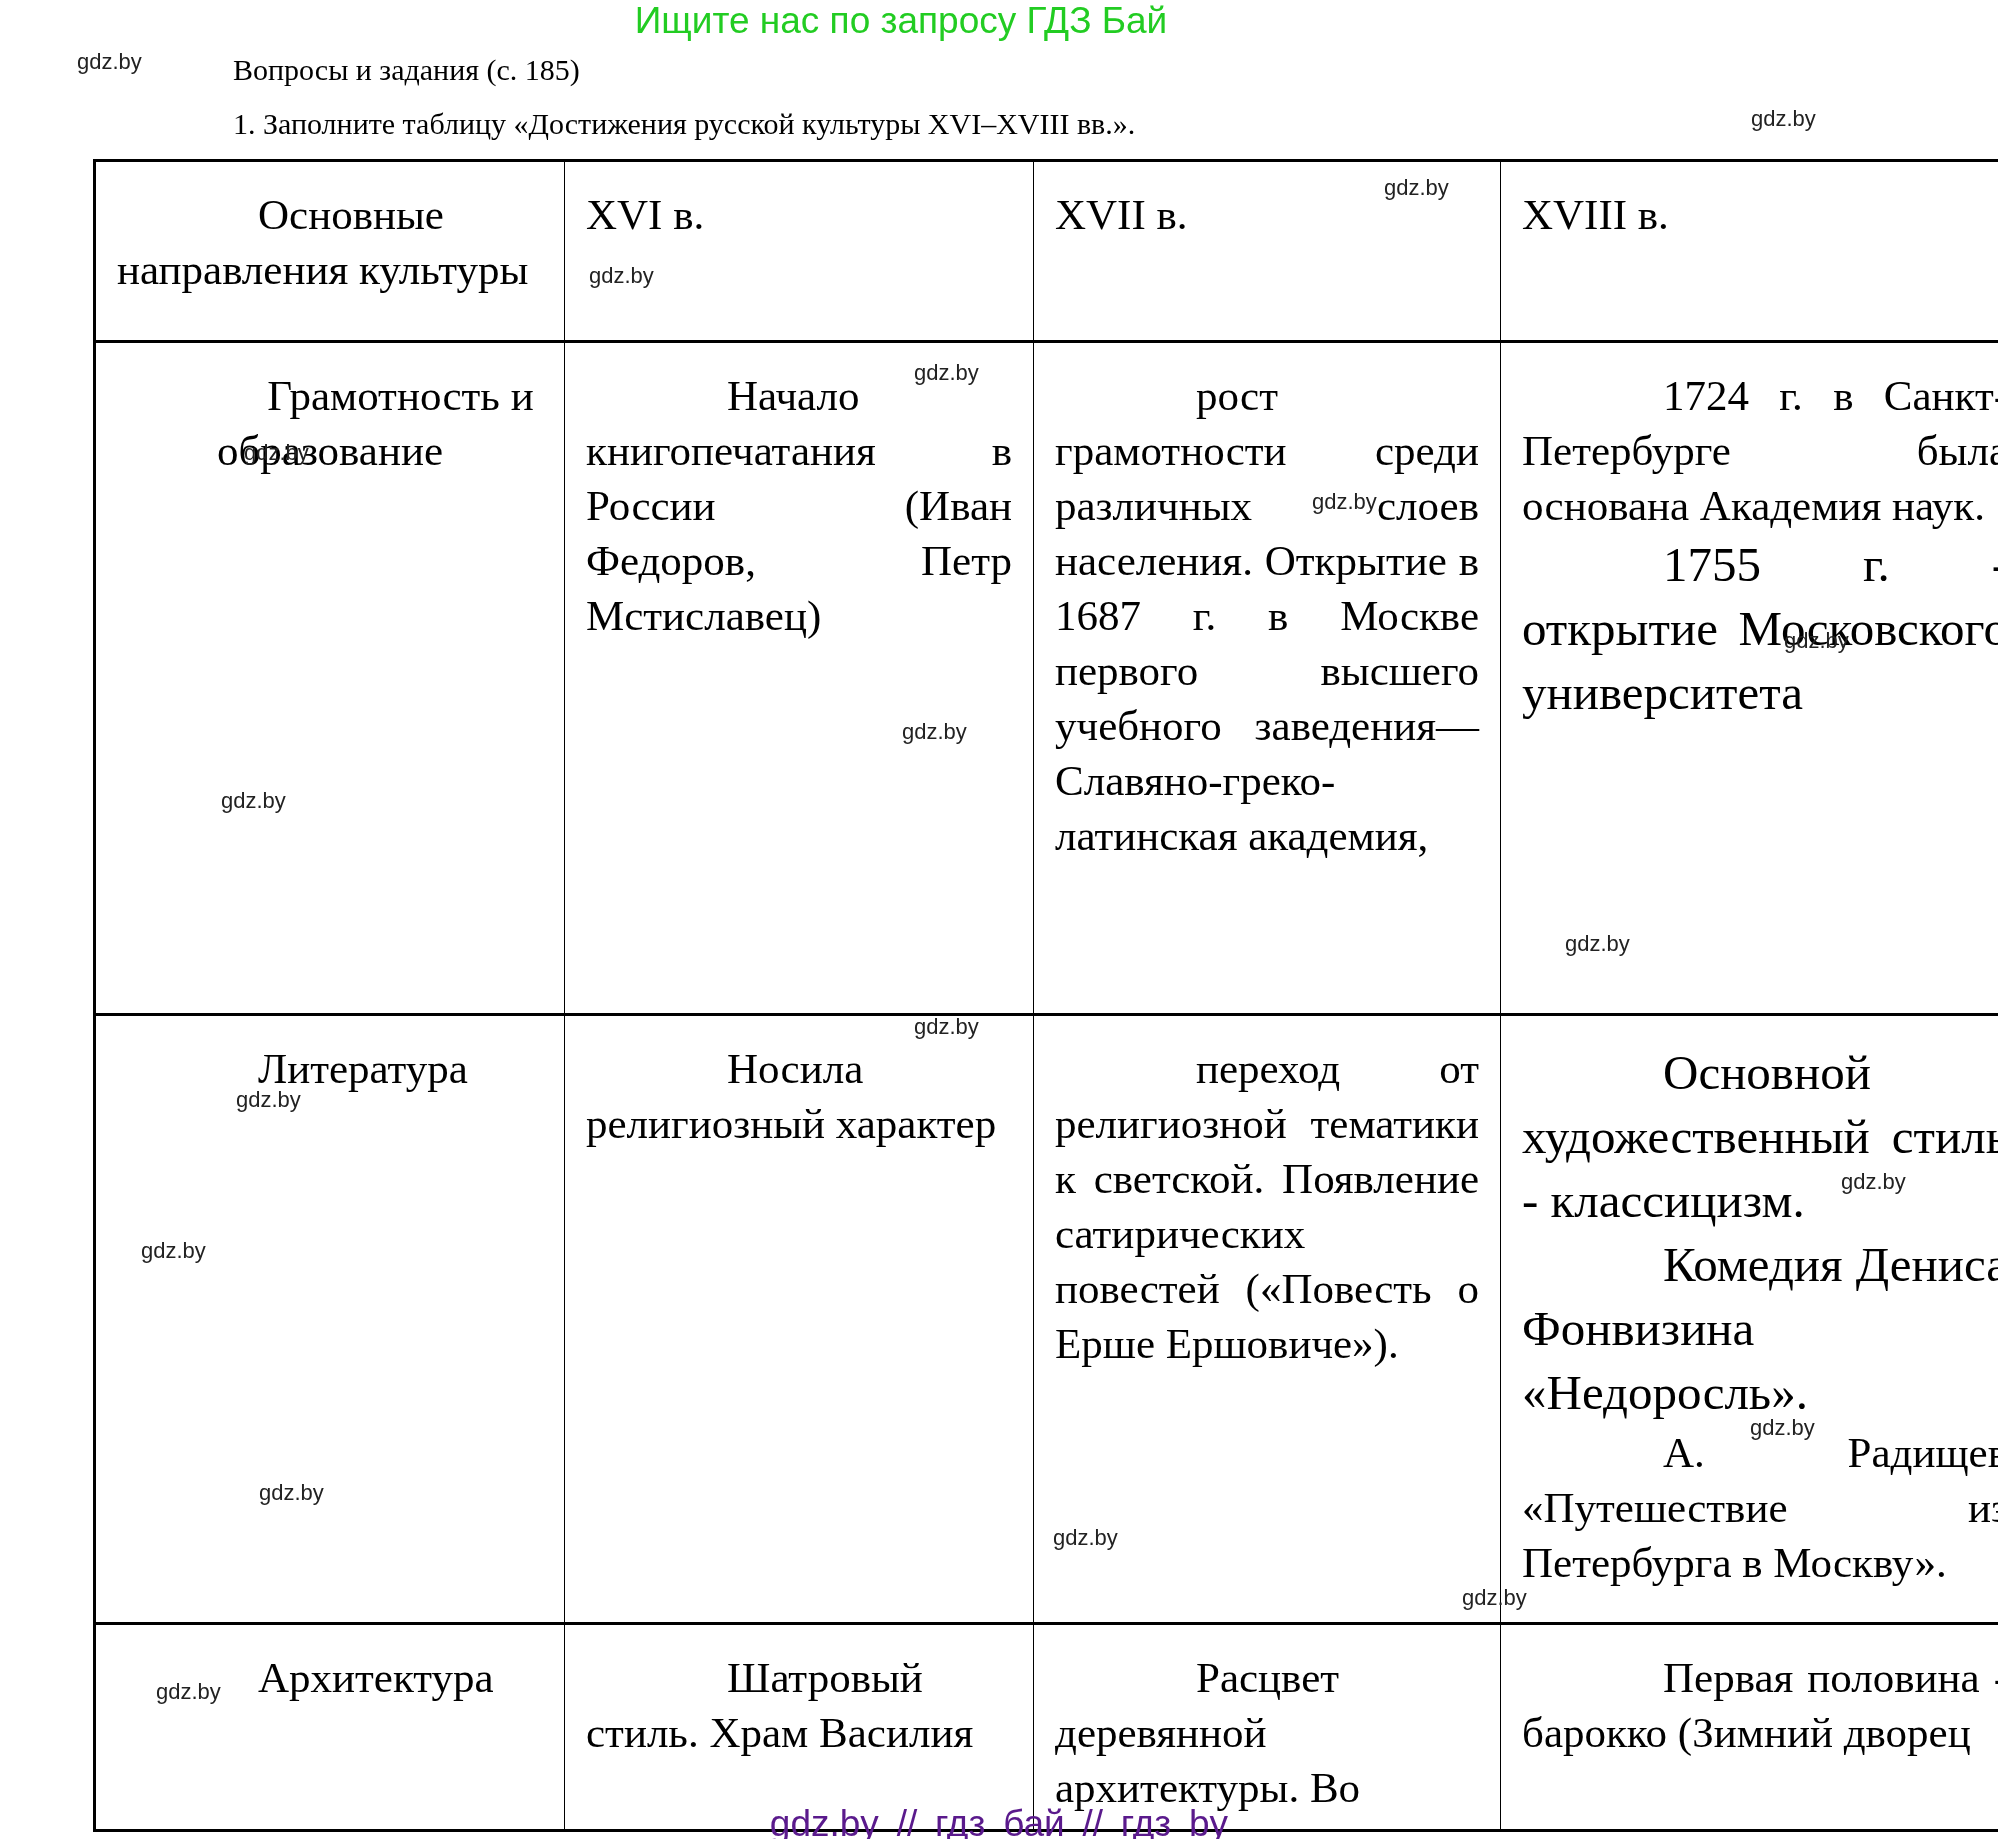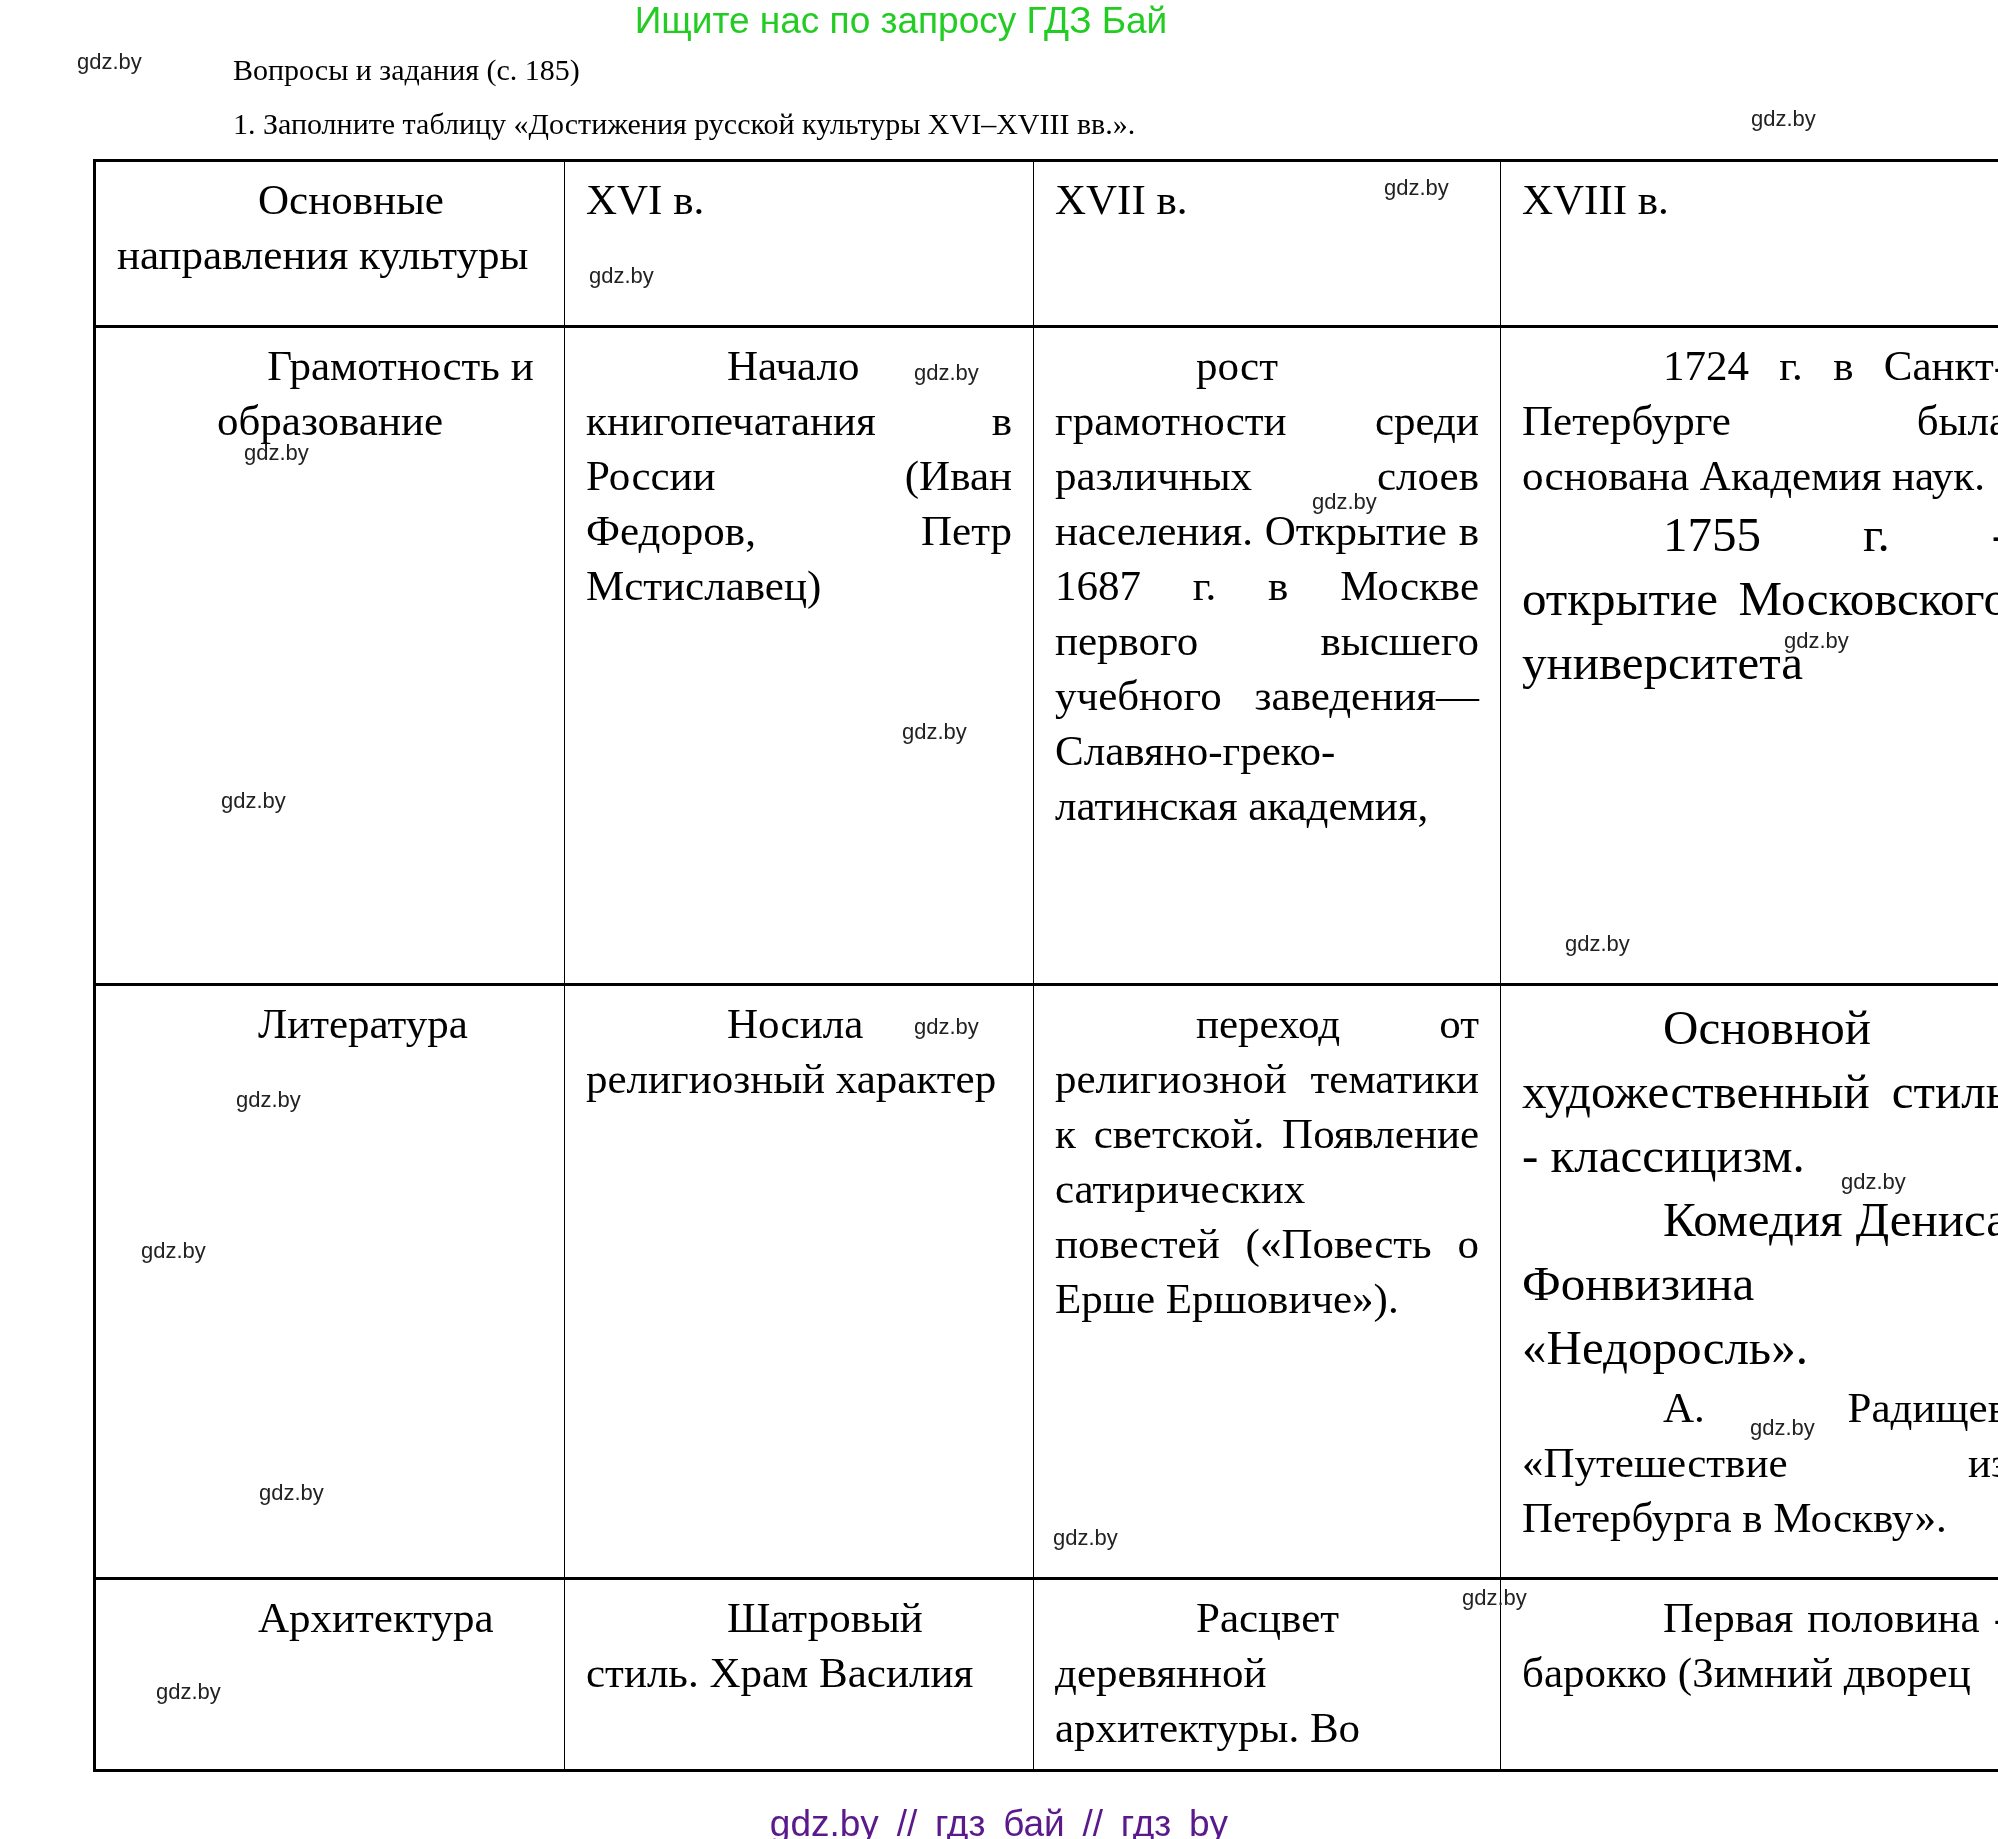--- a/index.html
+++ b/index.html
@@ -2,21 +2,21 @@
 <html style="font-size:15px"><head>
 <meta charset="utf-8">
 <style>
   html, body { margin:0; padding:0; background:#fff; }
   body { width:1998px; height:1840px; position:relative; overflow:hidden; font-family:"Liberation Serif", serif; color:#000; }
   .wm { position:absolute; font-family:"Liberation Sans", sans-serif; font-size:22px; color:#222; white-space:nowrap; }
   .banner { position:absolute; top:0; left:0; width:1802px; text-align:center; font-family:"Liberation Sans", sans-serif; font-size:37px; color:#22cc22; }
   .footer { position:absolute; top:1803px; left:0; width:1998px; text-align:center; font-family:"Liberation Sans", sans-serif; font-size:37px; color:#5a1a8c; word-spacing:7.5px; }
   .title { position:absolute; font-size:30px; white-space:nowrap; }
   table.grid { position:absolute; left:93px; top:159px; width:1938px; border-collapse:collapse; table-layout:fixed; }
-  table.grid td { border:1.9px solid #000; vertical-align:top; padding:10px 21px 0 21px; font-size:43px; line-height:55px; text-align:justify; }
+  table.grid td { border:1.9px solid #000; vertical-align:top; padding:25px 21px 0 21px; font-size:43px; line-height:55px; text-align:justify; }
   table.grid tr.rowline td { border-top:3.8px solid #000; }
   table.grid { border:3.8px solid #000; }
   .c0 { width:426px; } .c1 { width:426px; } .c2 { width:424px; } .c3 { width:486px; }
   .big { font-size:49px; line-height:64px; }
   .head { text-align:right; }
   .indent { text-indent:141px; }
   .r-head td { height:153px; }
   .r-edu td { height:645px; }
   .r-lit td { height:581px; }
   .r-arch td { height:179px; }

